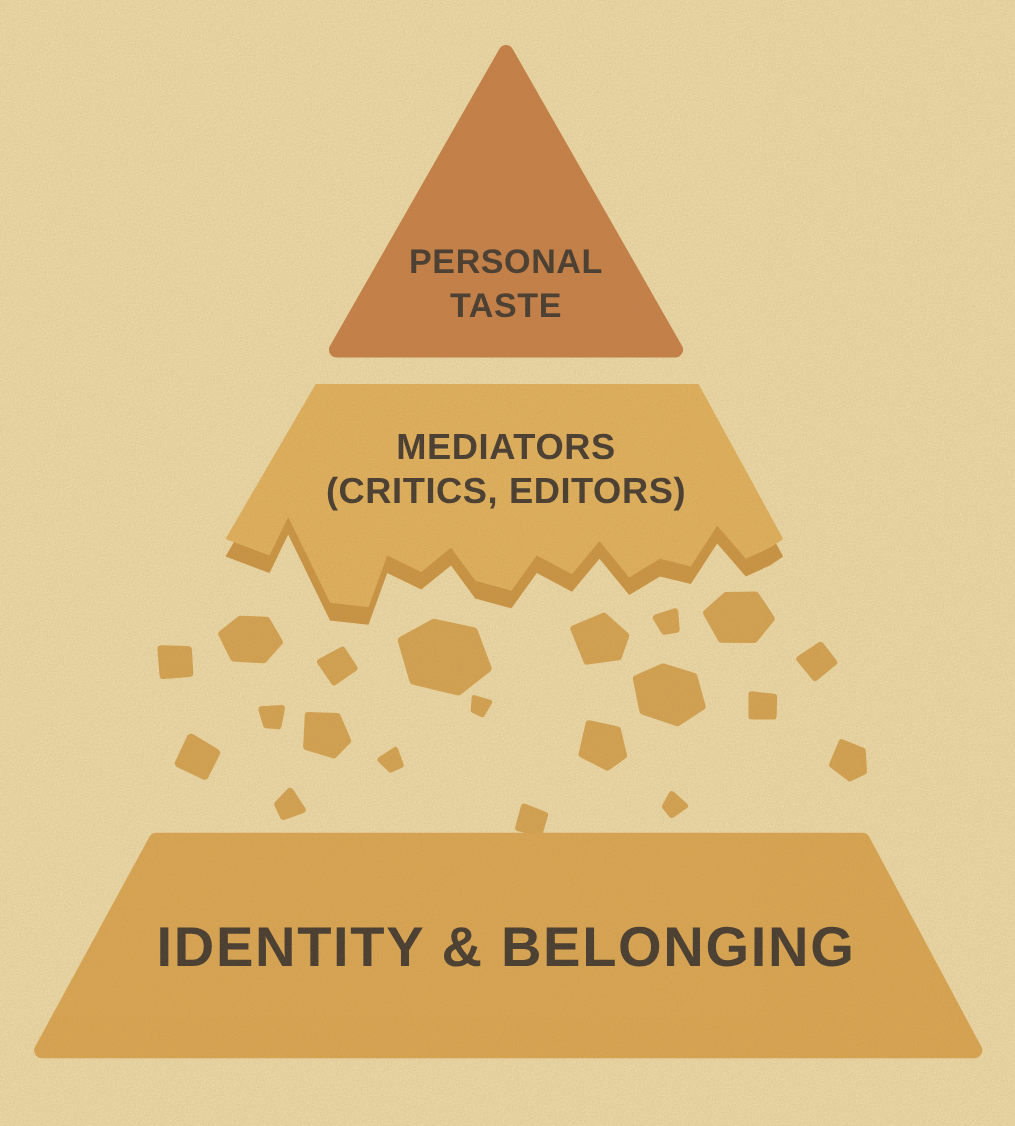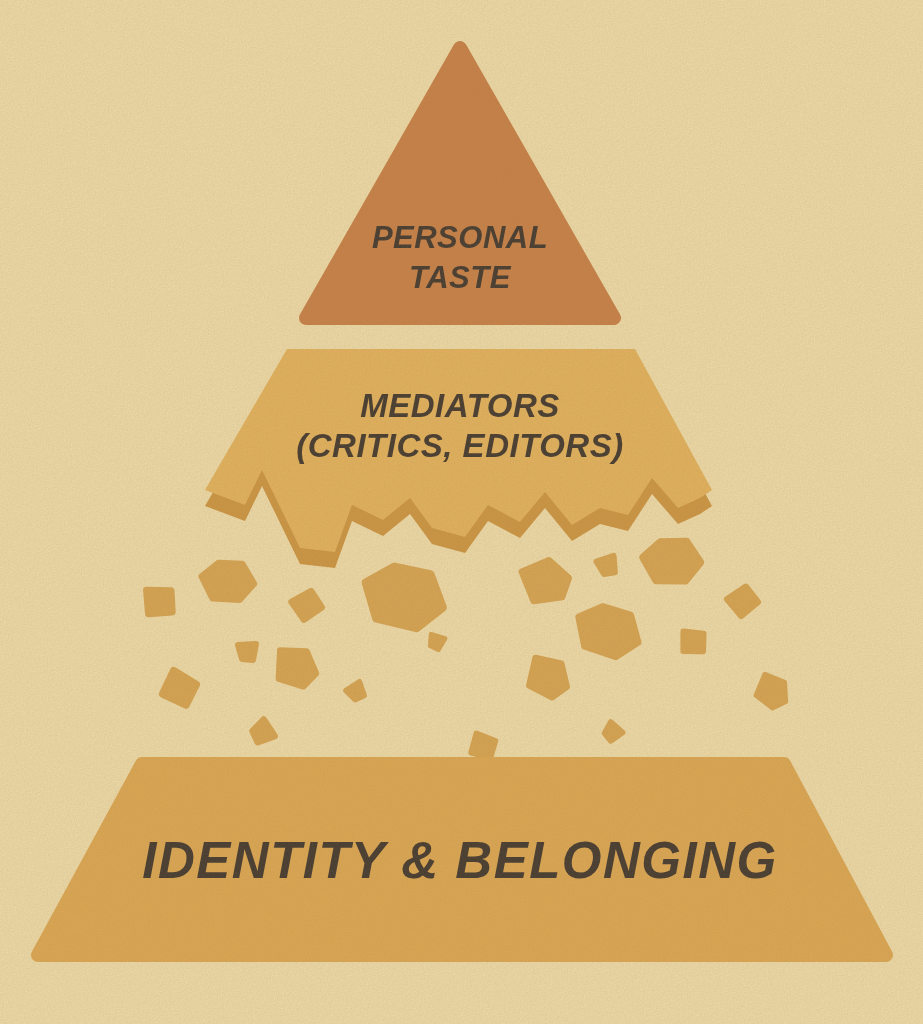--- a/index.html
+++ b/index.html
@@ -6,21 +6,20 @@
     margin: 0;
     padding: 0;
     background: #e8d9b0;
   }
   .stage {
     position: relative;
     width: 923px;
     height: 1024px;
     overflow: hidden;
     margin: 0 auto;
-    font-style: italic;
   }
   svg { display: block; width: 923px; height: 1024px; }
   .lbl {
     font-family: "Liberation Sans", "DejaVu Sans", sans-serif;
     font-weight: 700;
     text-anchor: middle;
   }
   .lbl-top    { font-size: 31px; letter-spacing: 0.5px; }
   .lbl-mid    { font-size: 33px; letter-spacing: 0.5px; }
   .lbl-base   { font-size: 51px; letter-spacing: 1.5px; }

